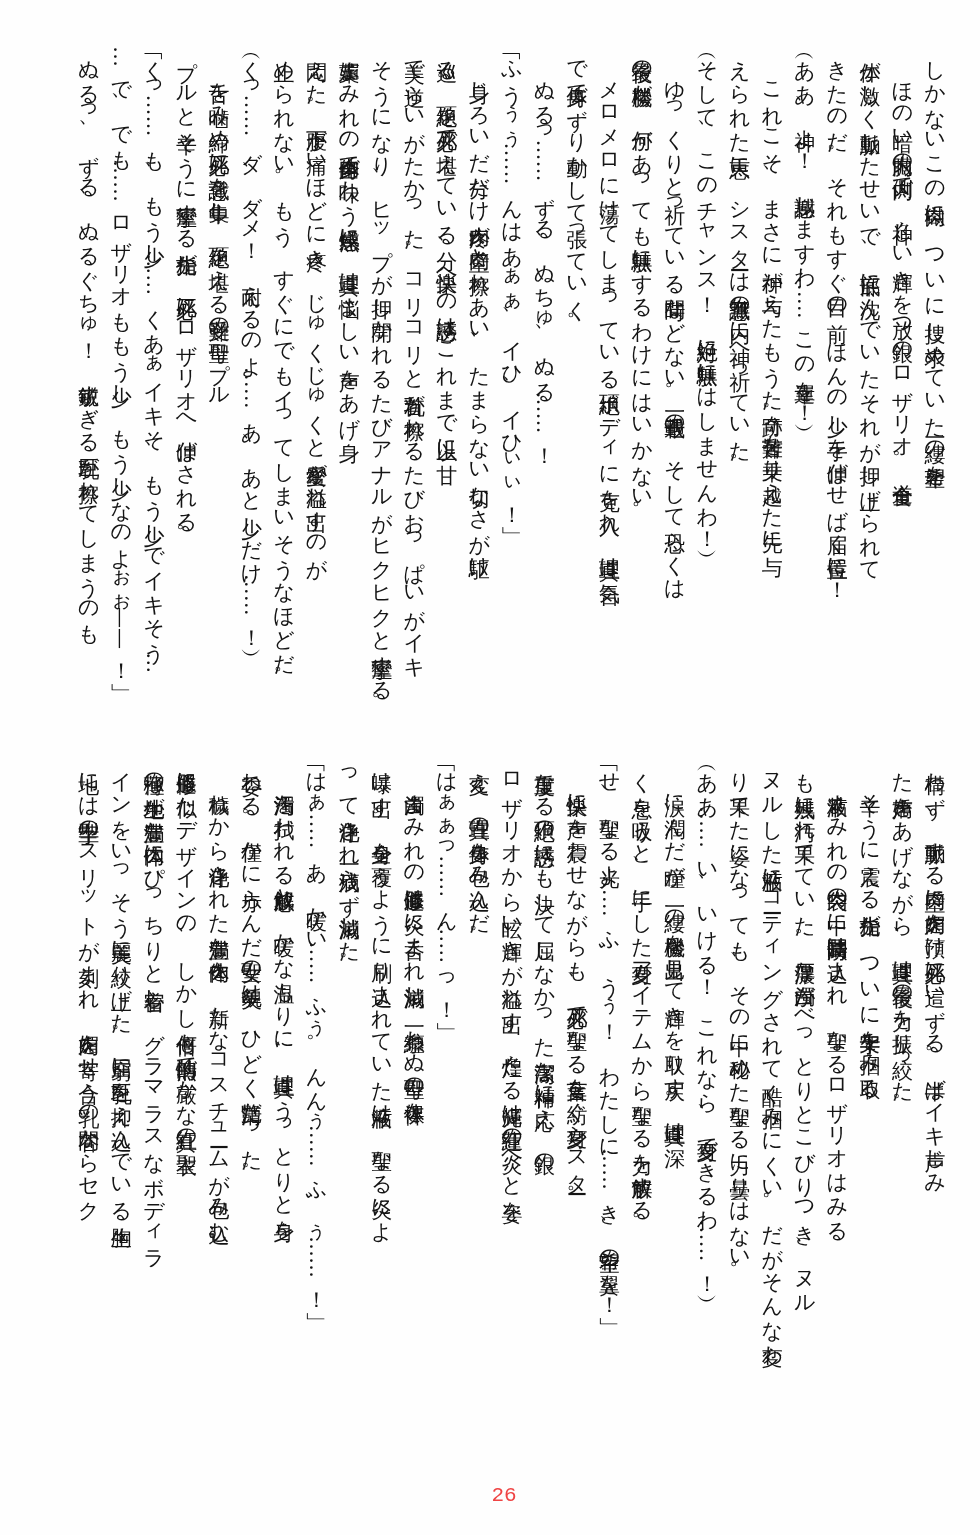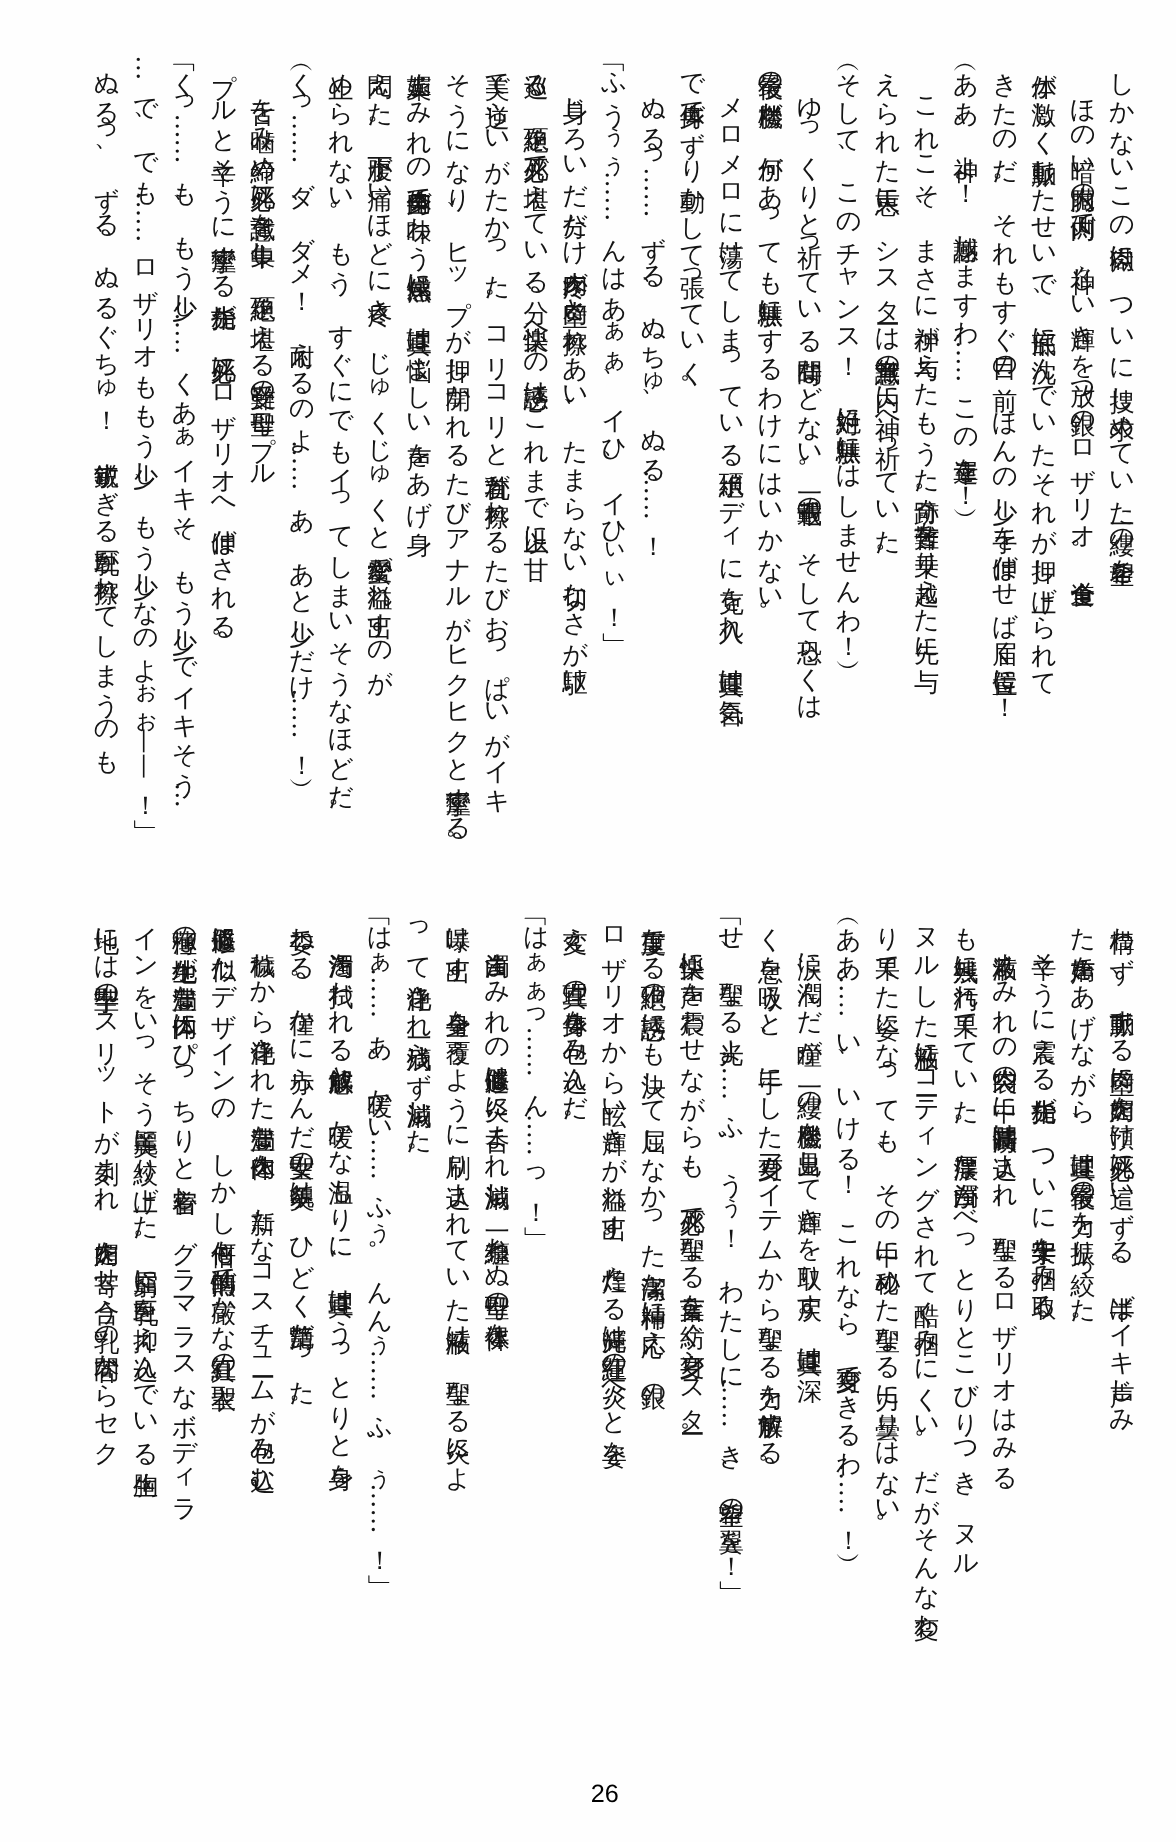--- a/index.html
+++ b/index.html
@@ -33,23 +33,23 @@
       white-space: nowrap;
       height: 651px;
       overflow: visible;
     }
     .page-number {
       position: absolute;
       left: 0;
       right: 0;
       top: 1484px;
       text-align: center;
-      font-family: Liberation Sans, sans-serif;
+      font-family: Liberation Mono, monospace;
       font-size: 21px;
-      color: #000000;
+      color: #ef4444;
       padding-left: 28px;
     }
   </style>
 </head>
 <body>
 
 <div class="text-block top">
   <div class="col">しかないこの肉獄に、ついに捜し求めていた一縷の希望を。</div>
   <div class="col">　ほの暗い内臓の内側で、神々しい輝きを放つ銀のロザリオ。食道全</div>
   <div class="col">体が激しく脈動したせいで、底部に沈んでいたそれが押し上げられて</div>

